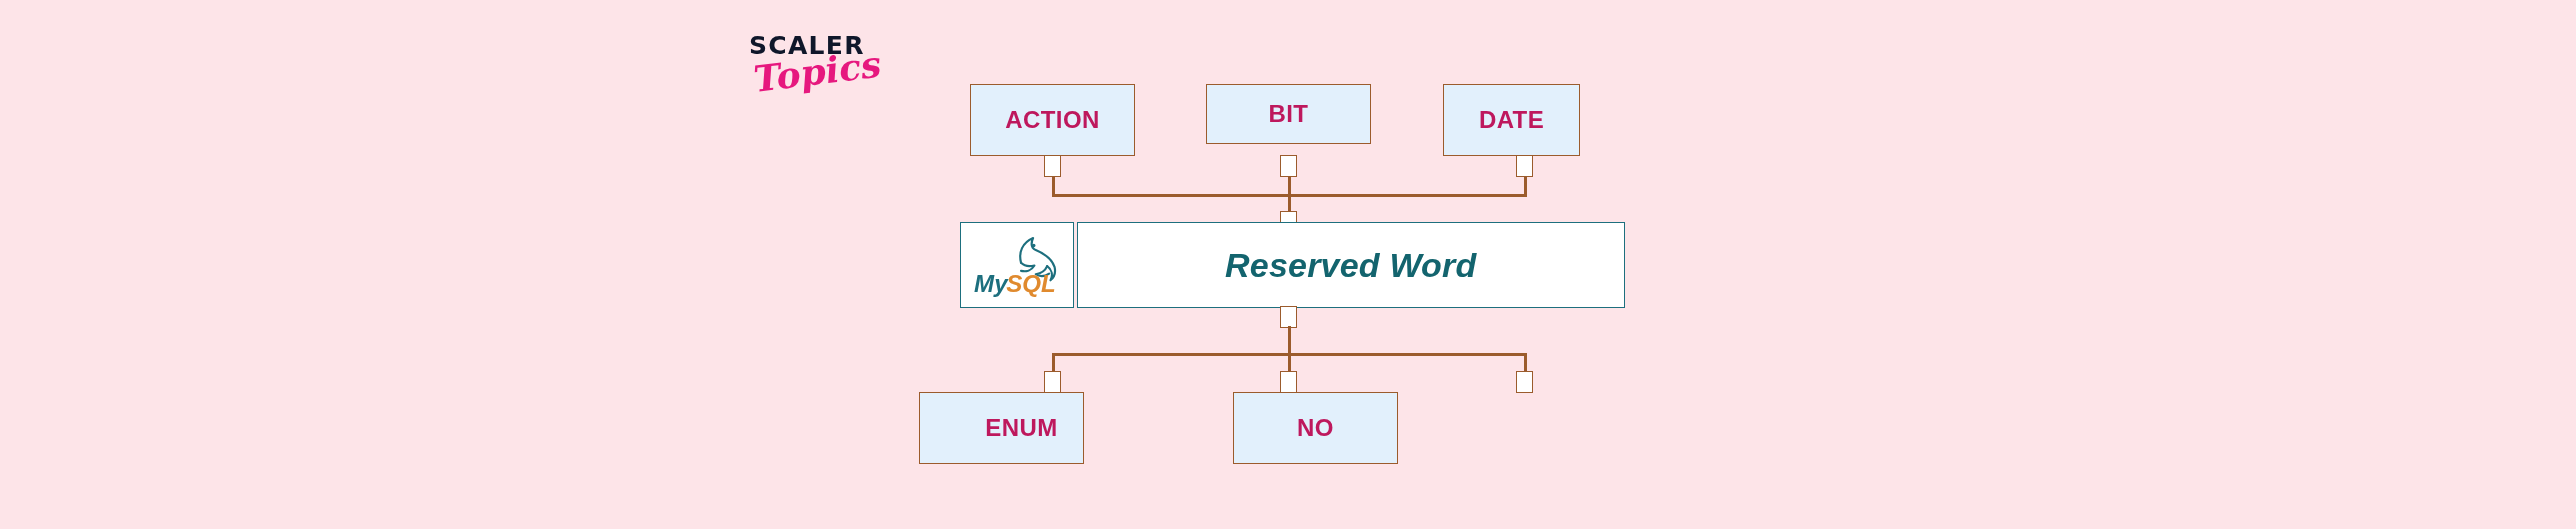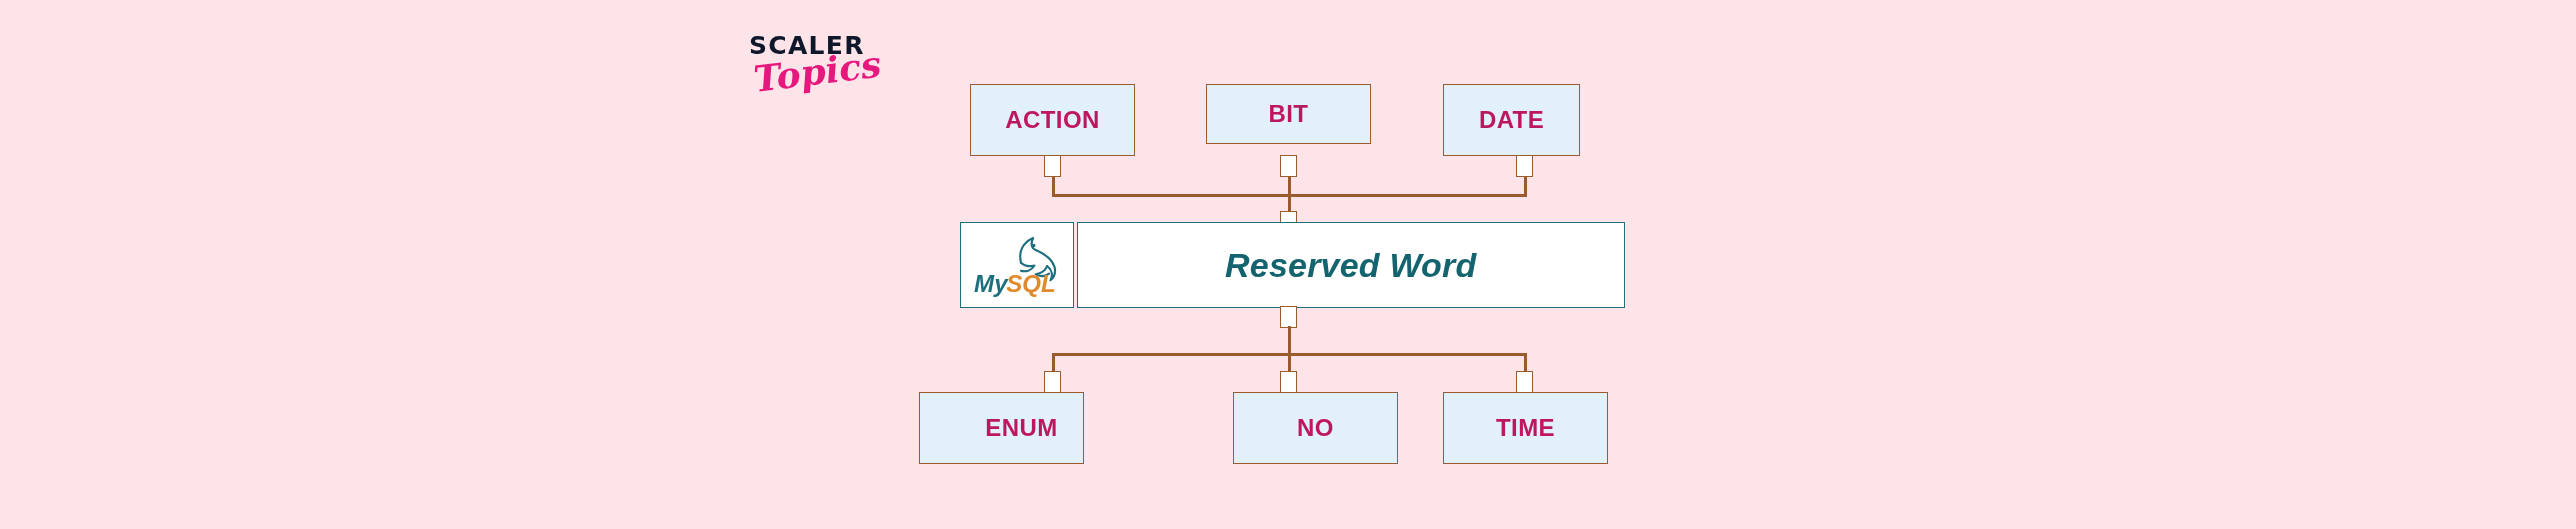--- a/index.html
+++ b/index.html
@@ -208,18 +208,15 @@
   <div class="port" style="left:1516px; top:371px;"></div>
 
   <div class="node" style="left:919px; top:392px; width:165px; height:72px;padding-left:40px;">
     <span class="node-label">ENUM</span>
   </div>
 
   <div class="node" style="left:1206px; top:392px; width:165px; height:72px;margin-left:27px;">
     <span class="node-label">NO</span>
   </div>
 
-  <div class="node" style="left:1443px; top:392px; width:165px; height:72px;">
-    <span class="node-label">TIME</span>
-  </div>
 
 </div>
 
 
 </body></html>

